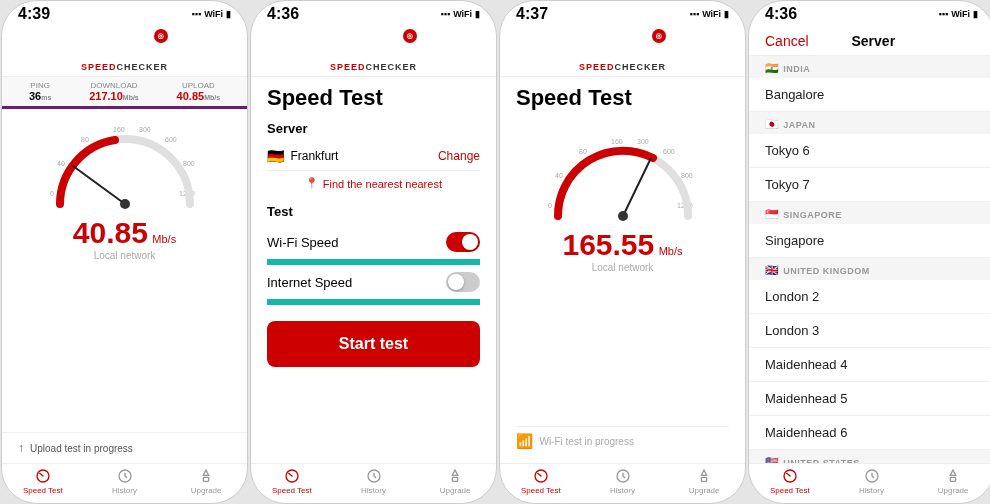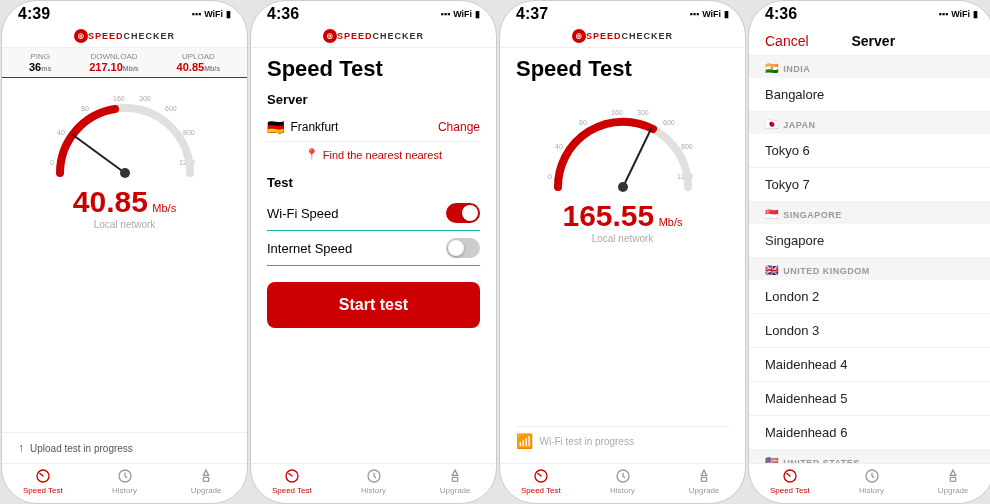--- a/index.html
+++ b/index.html
@@ -44,25 +44,26 @@
     
     .sc-header {
       display: flex;
       align-items: center;
       justify-content: center;
       padding: 6px 0 4px;
       border-bottom: 1px solid #eee;
     }
     .sc-logo {
       display: flex;
-      align-items: center;
-      gap: 0;
+      align-items: flex-end;
+      gap: 19px;
       font-size: 11px;
       font-weight: 700;
       letter-spacing: 0.5px;
+      flex-direction: column;
     }
     .sc-logo-icon {
       width: 14px;
       height: 14px;
       background: #cc0000;
       border-radius: 50%;
       display: flex;
       align-items: center;
       justify-content: center;
       color: white;
@@ -95,21 +96,21 @@
       flex: 1;
       display: flex;
       flex-direction: column;
       overflow: hidden;
     }
     .stats-bar {
       display: flex;
       justify-content: space-around;
       padding: 4px 8px;
       background: #f8f8f8;
-      border-bottom: 1px solid #701a75;
+      border-bottom: 3px solid #701a75;
     }
     .stat-item { text-align: center; }
     .stat-label { font-size: 8px; color: #888; text-transform: uppercase; }
     .stat-value { font-size: 11px; font-weight: 700; }
     .stat-unit { font-size: 7px; color: #888; }
     .stat-value.red { color: #cc0000; }
 
     .gauge-area {
       display: flex;
       flex-direction: column;
@@ -168,21 +169,21 @@
       color: #cc0000;
       font-size: 11px;
       padding: 6px 0;
     }
 
     .test-section { }
     .toggle-row {
       display: flex;
       align-items: center;
       padding: 7px 0;
-      border-bottom: 1px solid #14b8a6;
+      border-bottom: 6px solid #14b8a6;
     }
     .toggle-label { flex: 1; font-size: 13px; }
     .toggle {
       width: 34px;
       height: 20px;
       border-radius: 10px;
       position: relative;
     }
     .toggle.on { background: #cc0000; }
     .toggle.off { background: #ccc; }

